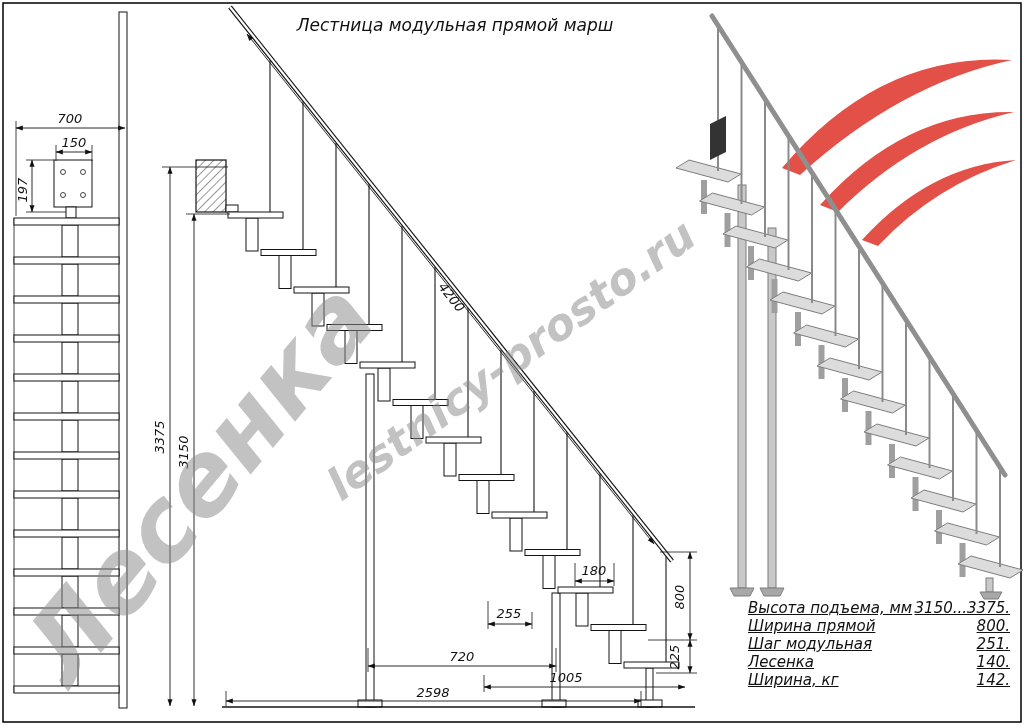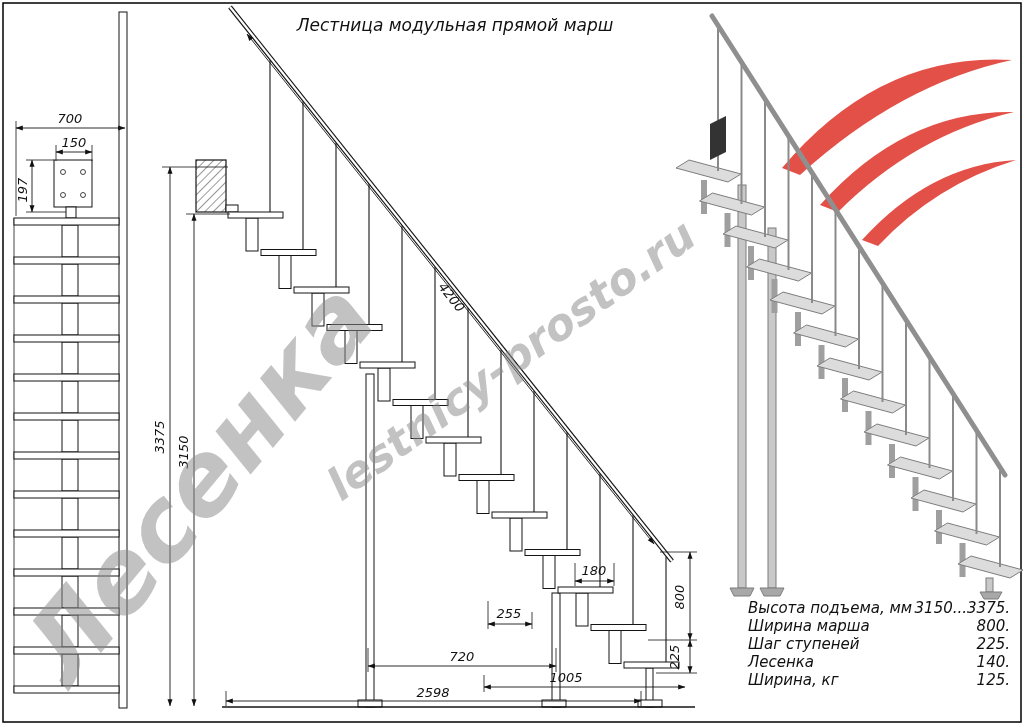--- a/index.html
+++ b/index.html
@@ -18,21 +18,21 @@
   .title-text{font:italic 17px "DejaVu Sans",sans-serif;fill:#111;}
   .tread{fill:#dcdcdc;stroke:#7d7d7d;stroke-width:1;}
   .gthin{stroke:#8a8a8a;stroke-width:2;fill:none;}
   .gthick{stroke:#9f9f9f;stroke-width:6;fill:none;}
   .grail{stroke:#8f8f8f;stroke-width:5;fill:none;stroke-linecap:round;}
   .gcol{fill:#c9c9c9;stroke:#7d7d7d;stroke-width:1;}
   .gfoot{fill:#a8a8a8;stroke:#7d7d7d;stroke-width:1;}
   .logo{fill:#df382e;opacity:.88;}
   .wm{fill:#8c8c8c;opacity:.52;font-weight:bold;font-style:italic;}
   .specs{position:absolute;left:748px;top:599px;width:262px;
-         font:italic 15px "DejaVu Sans",sans-serif;color:#111;}
+         font:italic 15px "DejaVu Sans",sans-serif;color:#111;text-decoration:underline;}
   .spec-row{display:flex;justify-content:space-between;line-height:18px;}
   .spec-row .val{text-align:right;}
 </style>
 </head>
 <body>
 
 <div class="canvas">
 <svg id="drawing" width="1024" height="725" viewBox="0 0 1024 725">
   <defs>
     <marker id="ar" viewBox="0 0 10 10" refX="9.5" refY="5" markerWidth="11" markerHeight="8" orient="auto-start-reverse">
@@ -262,29 +262,29 @@
     <text class="wm" font-size="44" x="0" y="0" text-anchor="middle" transform="translate(520,372) rotate(-36)">lestnicy-prosto.ru</text>
   </g>
 </svg>
 
 <div class="specs">
   <div class="spec-row">
     <span>Высота подъема, мм</span>
     <span class="val">3150...3375.</span>
   </div>
   <div class="spec-row">
-    <span>Ширина марша</span>
+    <span>Ширина прямой</span>
     <span class="val">800.</span>
   </div>
   <div class="spec-row">
-    <span>Шаг ступеней</span>
-    <span class="val">225.</span>
+    <span>Шаг модульная</span>
+    <span class="val">251.</span>
   </div>
   <div class="spec-row">
     <span>Лесенка</span>
     <span class="val">140.</span>
   </div>
   <div class="spec-row">
     <span>Ширина, кг</span>
-    <span class="val">125.</span>
+    <span class="val">142.</span>
   </div>
 </div>
 </div>
 
 </body></html>

